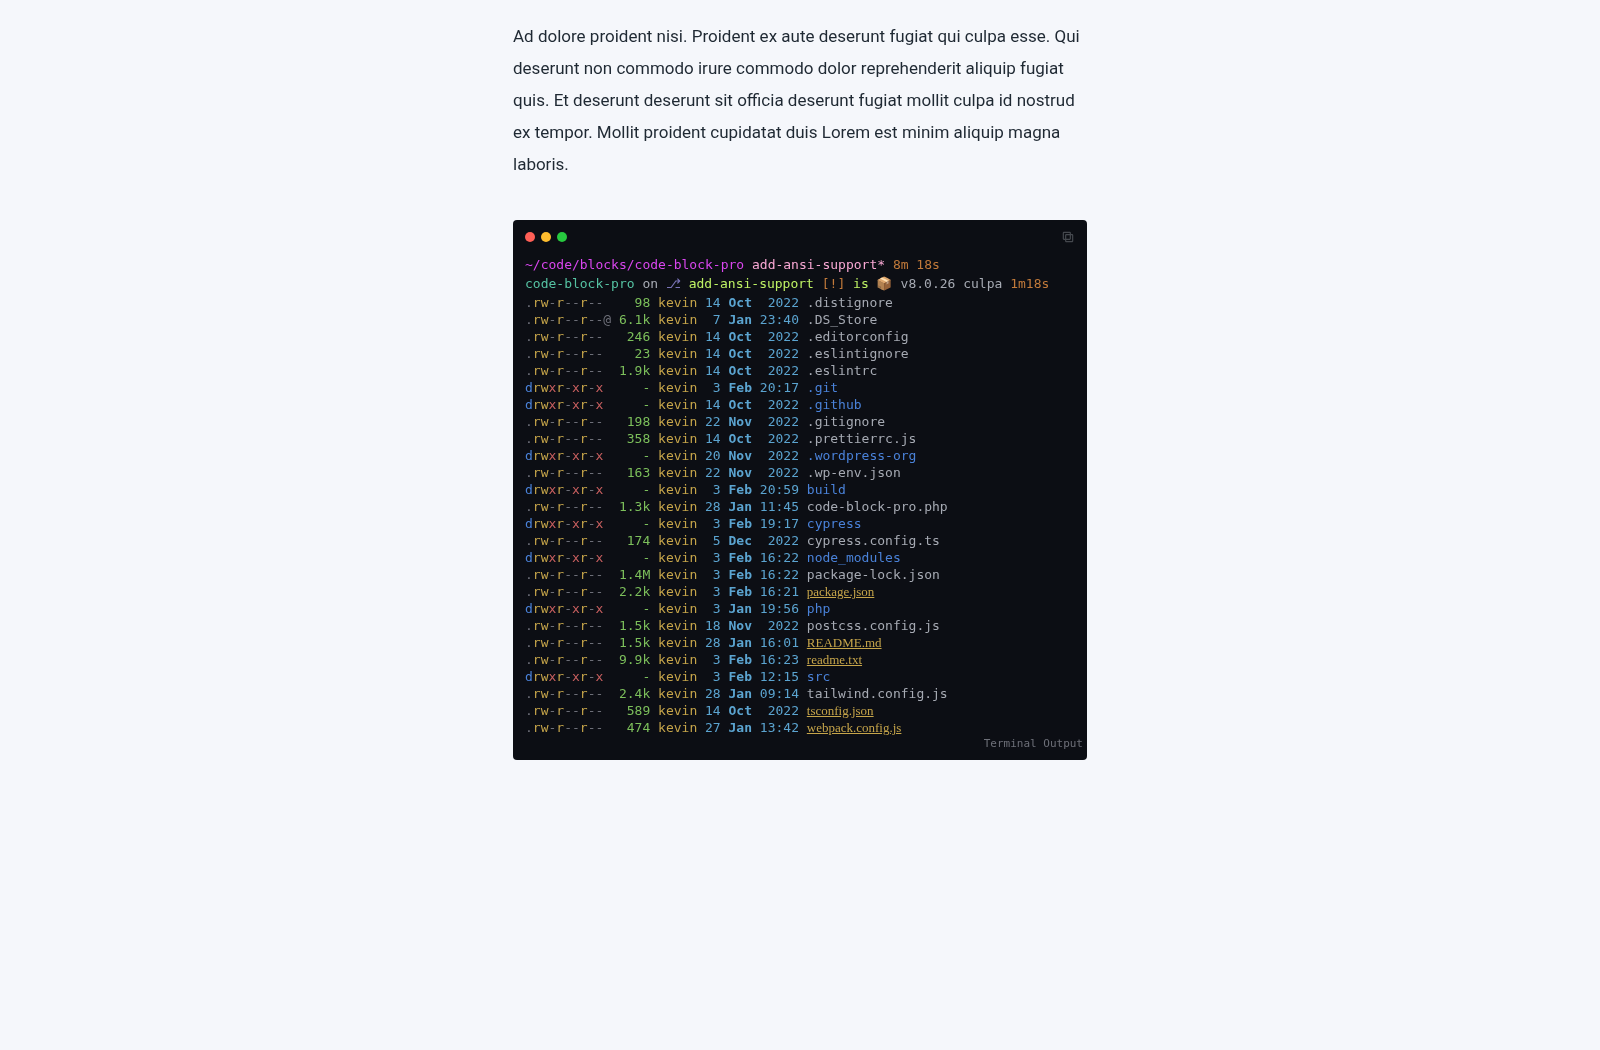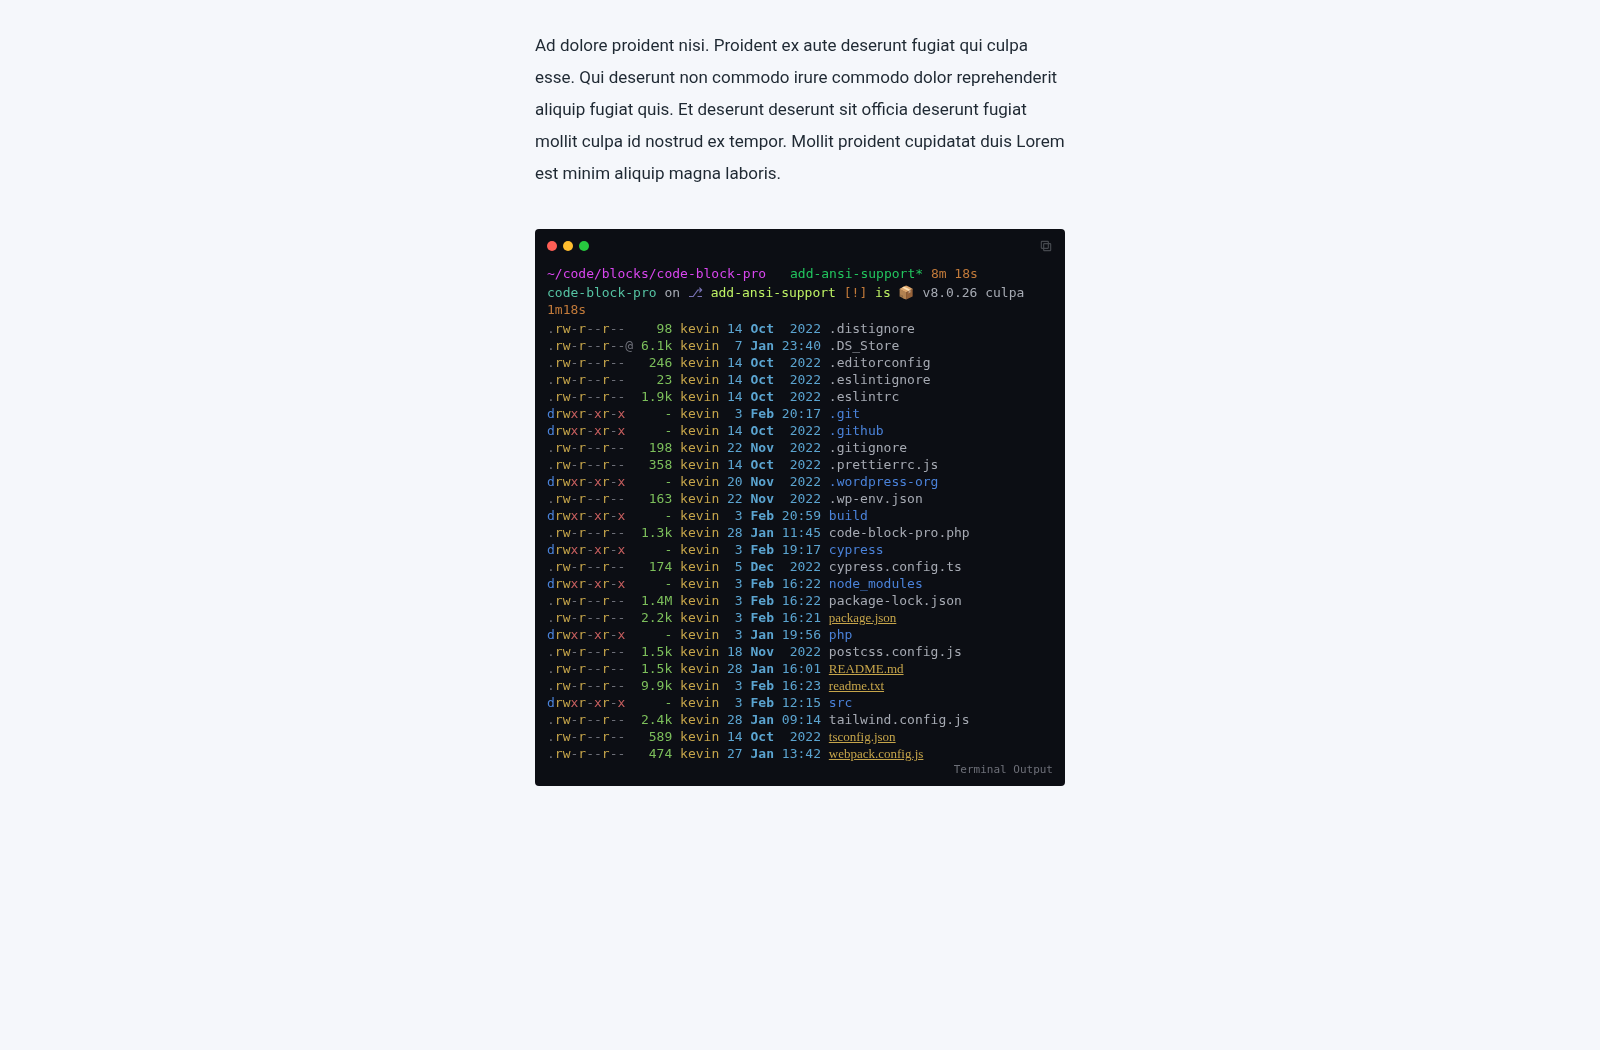--- a/index.html
+++ b/index.html
@@ -5,23 +5,23 @@
   * { box-sizing: border-box; margin: 0; padding: 0; }
   body {
     background: #f5f7fb;
     font-family: -apple-system, BlinkMacSystemFont, "Segoe UI", Roboto, sans-serif;
     color: #1a1a1a;
     width: 1600px;
     height: 1050px;
     overflow: hidden;
   }
   .content {
-    width: 530px;
+    width: 574px;
     margin: 0 auto;
-    padding-top: 29px;
+    padding-top: 20px;
   }
   .paragraph {
     font-size: 17px;
     line-height: 32px;
     color: #1f2933;
     margin-bottom: 40px;
   }
   .terminal {
     background: #0c0e14;
     border-radius: 4px;
@@ -47,21 +47,21 @@
     right: 12px;
     top: 10px;
     width: 14px;
     height: 14px;
     opacity: 0.4;
   }
   .copy-icon svg { width: 14px; height: 14px; }
   .term-body { padding: 6px 12px 0 12px; }
   .prompt-line { margin-bottom: 2px; }
   .path { color: #d946ef; }
-  .branch { color: #22c55e; margin-left: 16px; }
+  .branch { color: #f9a8d4; }
   .dur { color: #c27a3a; }
   .p2-repo { color: #55c2a2; font-weight: 500; }
   .p2-on { color: #a6aab3; }
   .p2-glyph { color: #7a74b7; }
   .p2-branch { color: #bef264; font-weight: 500; }
   .p2-bang { color: #c27a3a; }
   .p2-is { color: #bef264; }
   .p2-pkg { color: #a6aab3; }
   .p2-v { color: #a6aab3; }
   .p2-took { color: #a6aab3; }
@@ -80,21 +80,21 @@
   .owner { color: #c6a54a; font-weight: 500; }
   .datenum { color: #5ba4d0; }
   .datemon { color: #5ba4d0; font-weight: bold; }
   .year { color: #5ba4d0; }
   .time { color: #5ba4d0; }
   .fname { color: #a6aab3; }
   .fname.dir { color: #4a82d9; font-weight: 500; }
   .fname.exec { color: #c6a54a; font-weight: 500; text-decoration: underline; font-family: Liberation Serif, serif; }
   .footer-label {
     position: absolute;
-    right: 12px;
+    right: 4px;
     bottom: 8px;
     font-size: 11px;
     color: #6d6f78;
   }
 </style>
 </head>
 <body>
 
 <div class="content">
   <p class="paragraph">Ad dolore proident nisi. Proident ex aute deserunt fugiat qui culpa esse. Qui deserunt non commodo irure commodo dolor reprehenderit aliquip fugiat quis. Et deserunt deserunt sit officia deserunt fugiat mollit culpa id nostrud ex tempor. Mollit proident cupidatat duis Lorem est minim aliquip magna laboris.</p>

